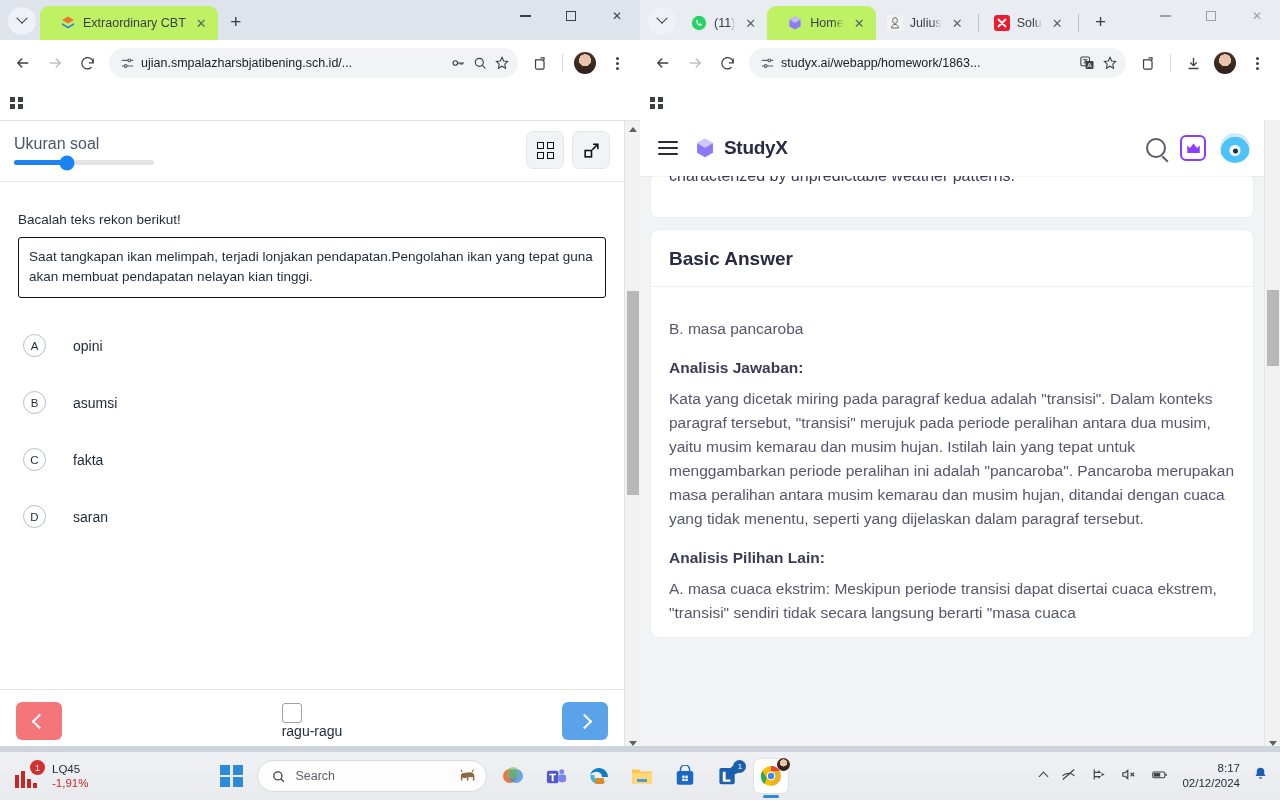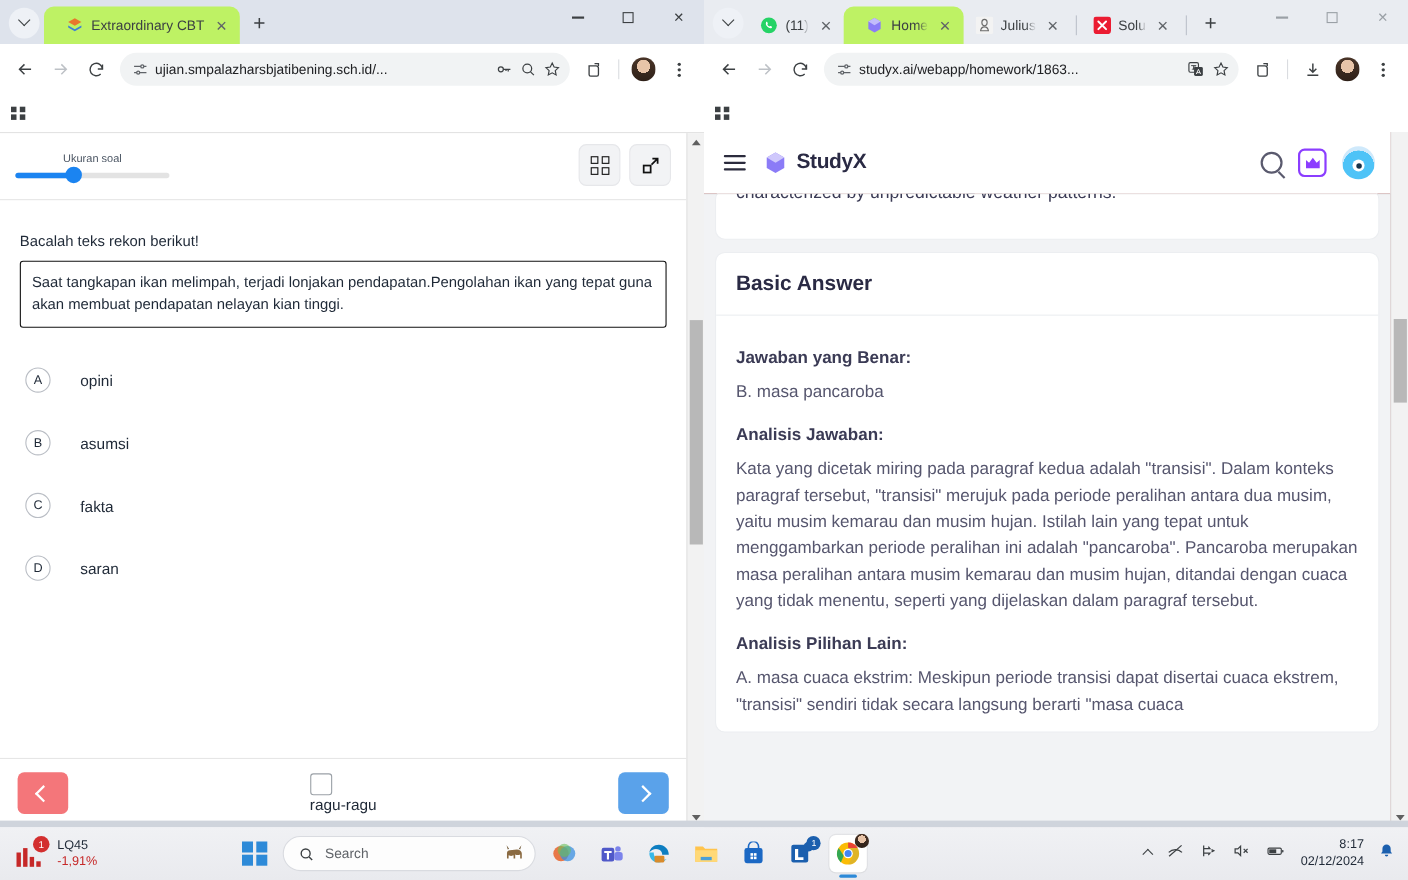--- a/index.html
+++ b/index.html
@@ -118,21 +118,21 @@
   .grid4 i { width:5px; height:5px; background:#3c4043; display:block; }
 
   
   .cbt { position:relative; height: 632px; background:#fff; border-top:1px solid #e3e3e3; }
   .cbt-inner { position:absolute; inset:0 16px 0 0; display:flex; flex-direction:column; }
 
   .cbt-head {
     display:flex; align-items:center; justify-content:space-between;
     padding: 10px 14px 12px; border-bottom:1px solid #e6e6e6;
   }
-  .ukuran-label { font-size:10px; color:#4b5563; margin-bottom:7px;text-align:center; }
+  .ukuran-label { font-size:16px; color:#4b5563; margin-bottom:7px; }
   .slider-wrap { width:140px; }
   .slider {
     position:relative; height:5px; border-radius:3px; background:#e3e3e3;
   }
   .slider .fill { position:absolute; left:0; top:0; bottom:0; width:38%; background:#1b84f1; border-radius:3px; }
   .slider .knob {
     position:absolute; left:38%; top:50%;
     width:15px; height:15px; border-radius:50%; background:#1b84f1;
     transform: translate(-50%,-50%);
   }
@@ -640,21 +640,20 @@
               </div>
               <div style="height:22px"></div>
             </div>
 
             <div class="card">
               <div class="card-pad" style="padding-bottom:16px;">
                 <div class="sx-h2">Basic Answer</div>
               </div>
               <div class="hr-line"></div>
               <div class="card-pad" style="padding-top:30px;">
-                <div class="sx-h3">Jawaban yang Benar:</div>
                 <div class="sx-p">B. masa pancaroba</div>
 
                 <div class="sx-h3">Analisis Jawaban:</div>
                 <div class="sx-p">Kata yang dicetak miring pada paragraf kedua adalah "transisi". Dalam konteks paragraf tersebut, "transisi" merujuk pada periode peralihan antara dua musim, yaitu musim kemarau dan musim hujan. Istilah lain yang tepat untuk menggambarkan periode peralihan ini adalah "pancaroba". Pancaroba merupakan masa peralihan antara musim kemarau dan musim hujan, ditandai dengan cuaca yang tidak menentu, seperti yang dijelaskan dalam paragraf tersebut.</div>
 
                 <div class="sx-h3">Analisis Pilihan Lain:</div>
                 <div class="sx-p last">A. masa cuaca ekstrim: Meskipun periode transisi dapat disertai cuaca ekstrem, "transisi" sendiri tidak secara langsung berarti "masa cuaca</div>
               </div>
             </div>
           </div>

